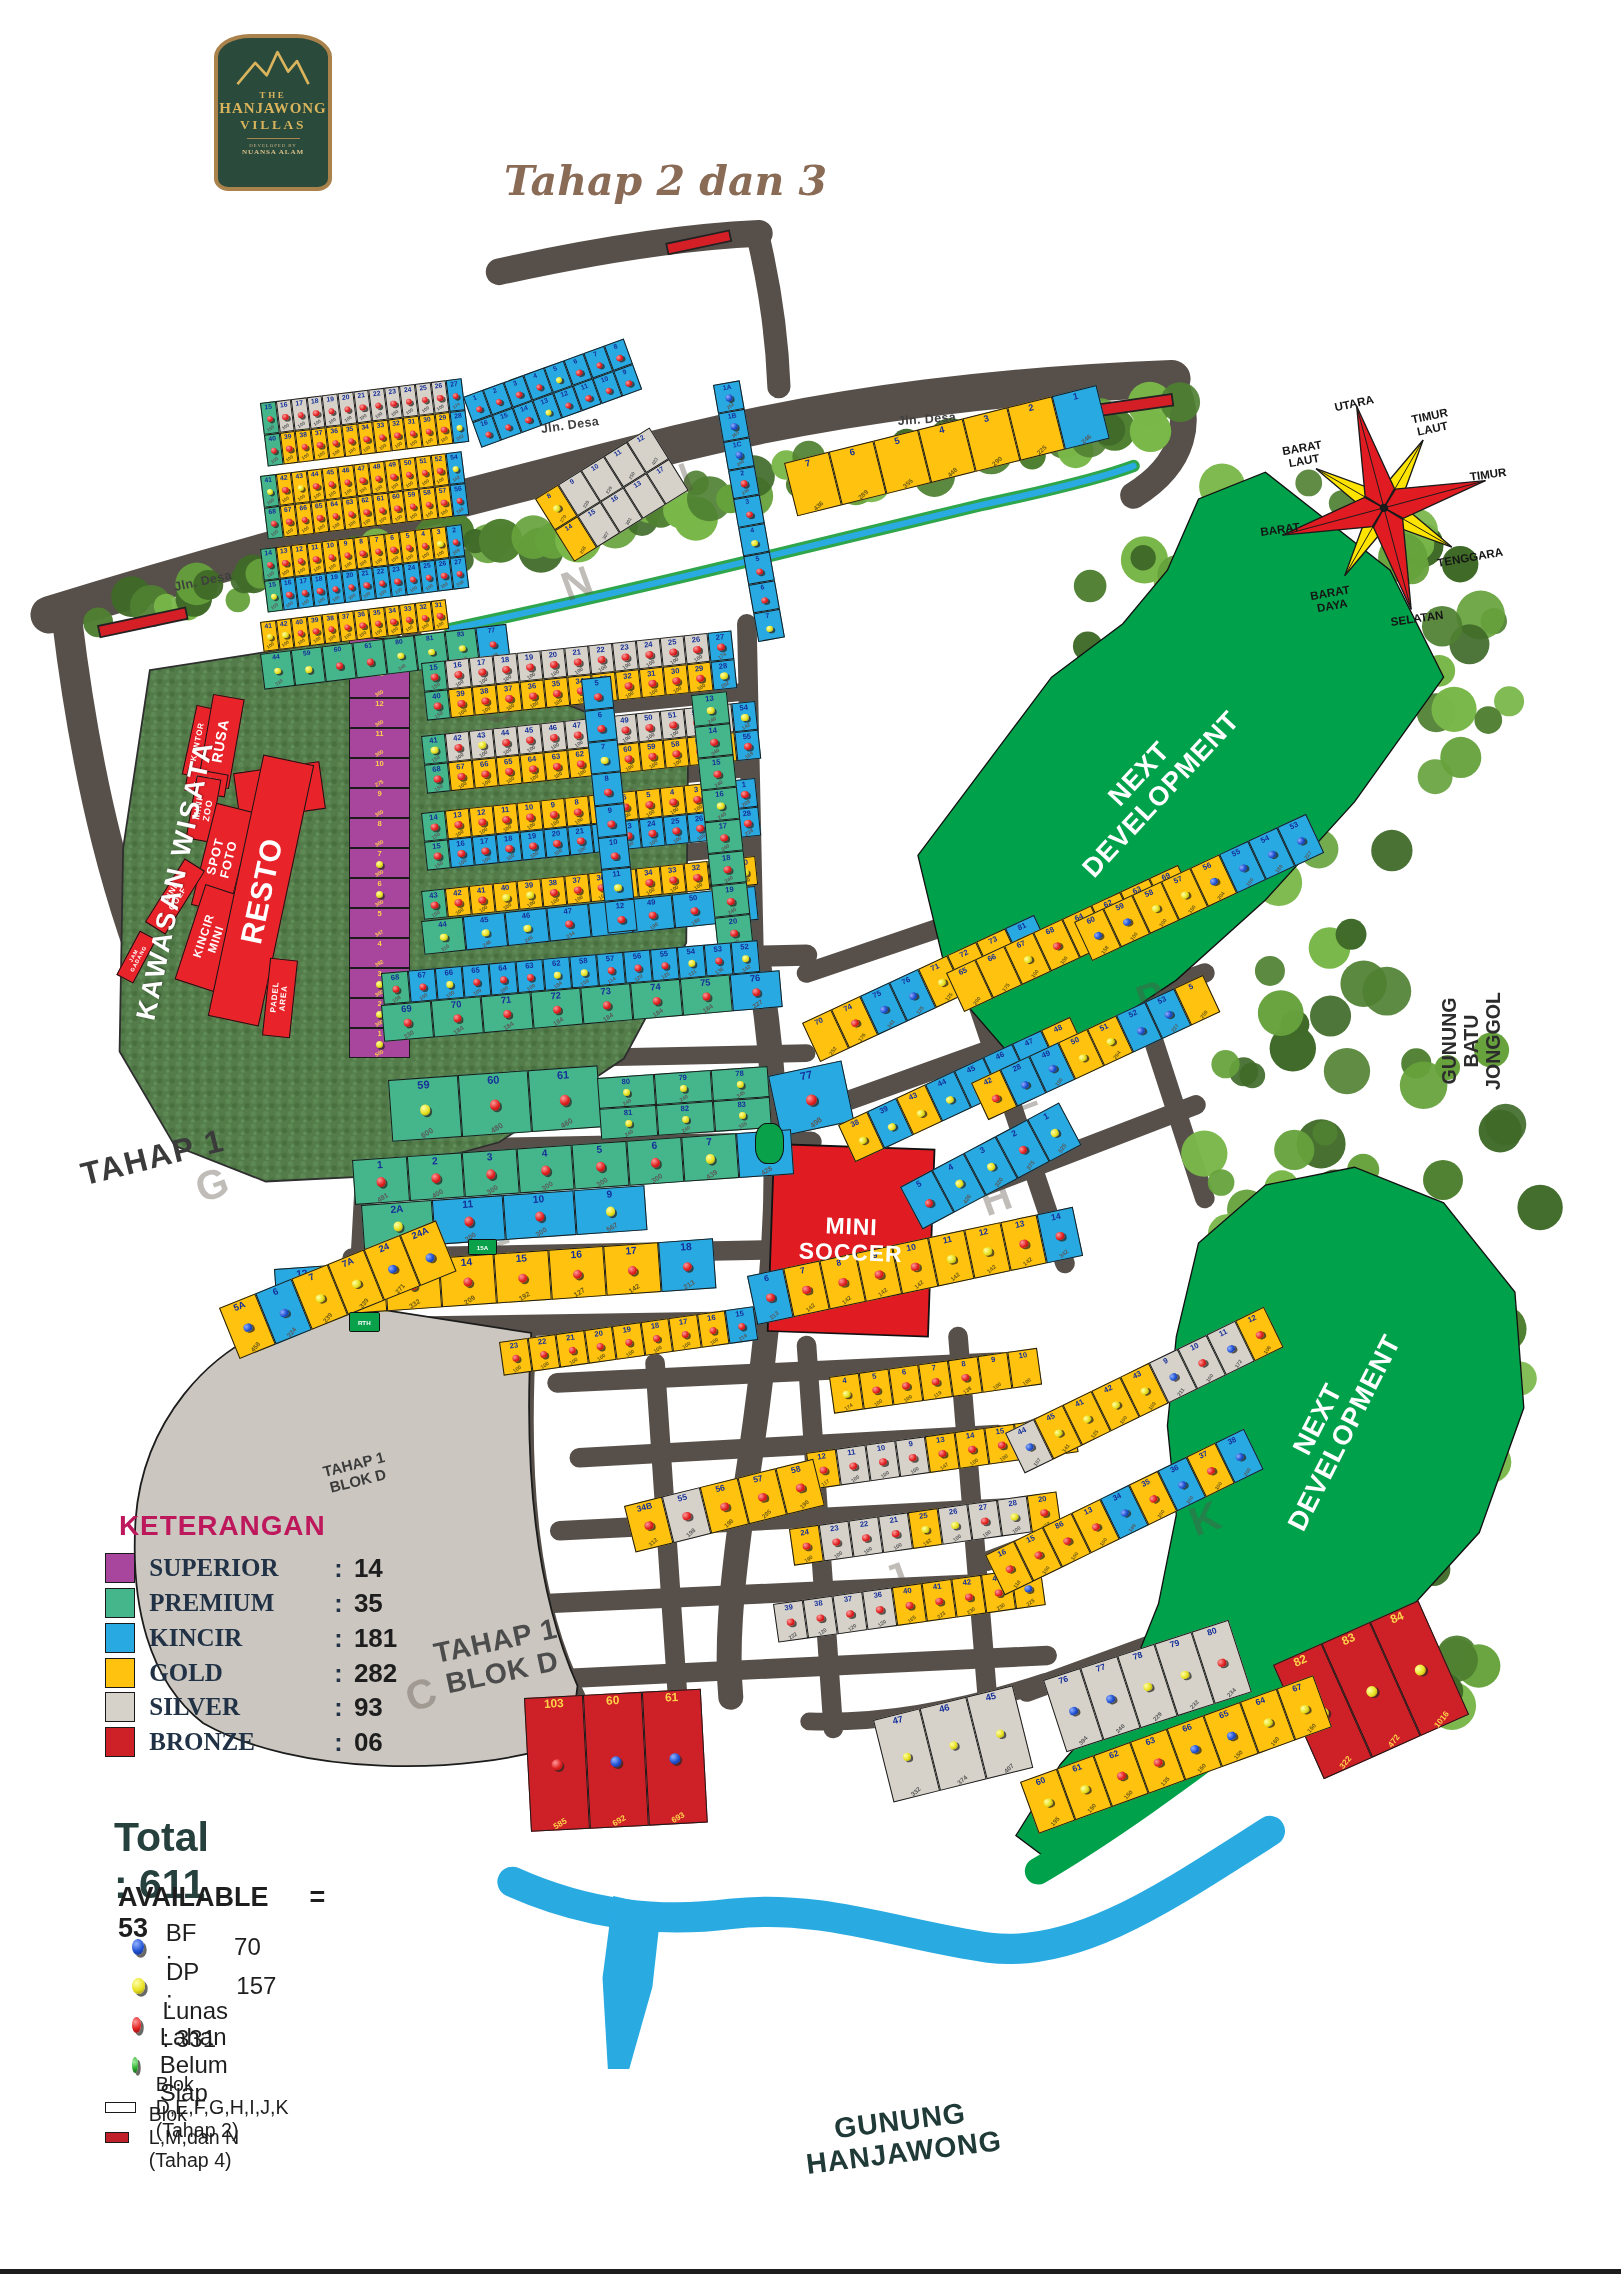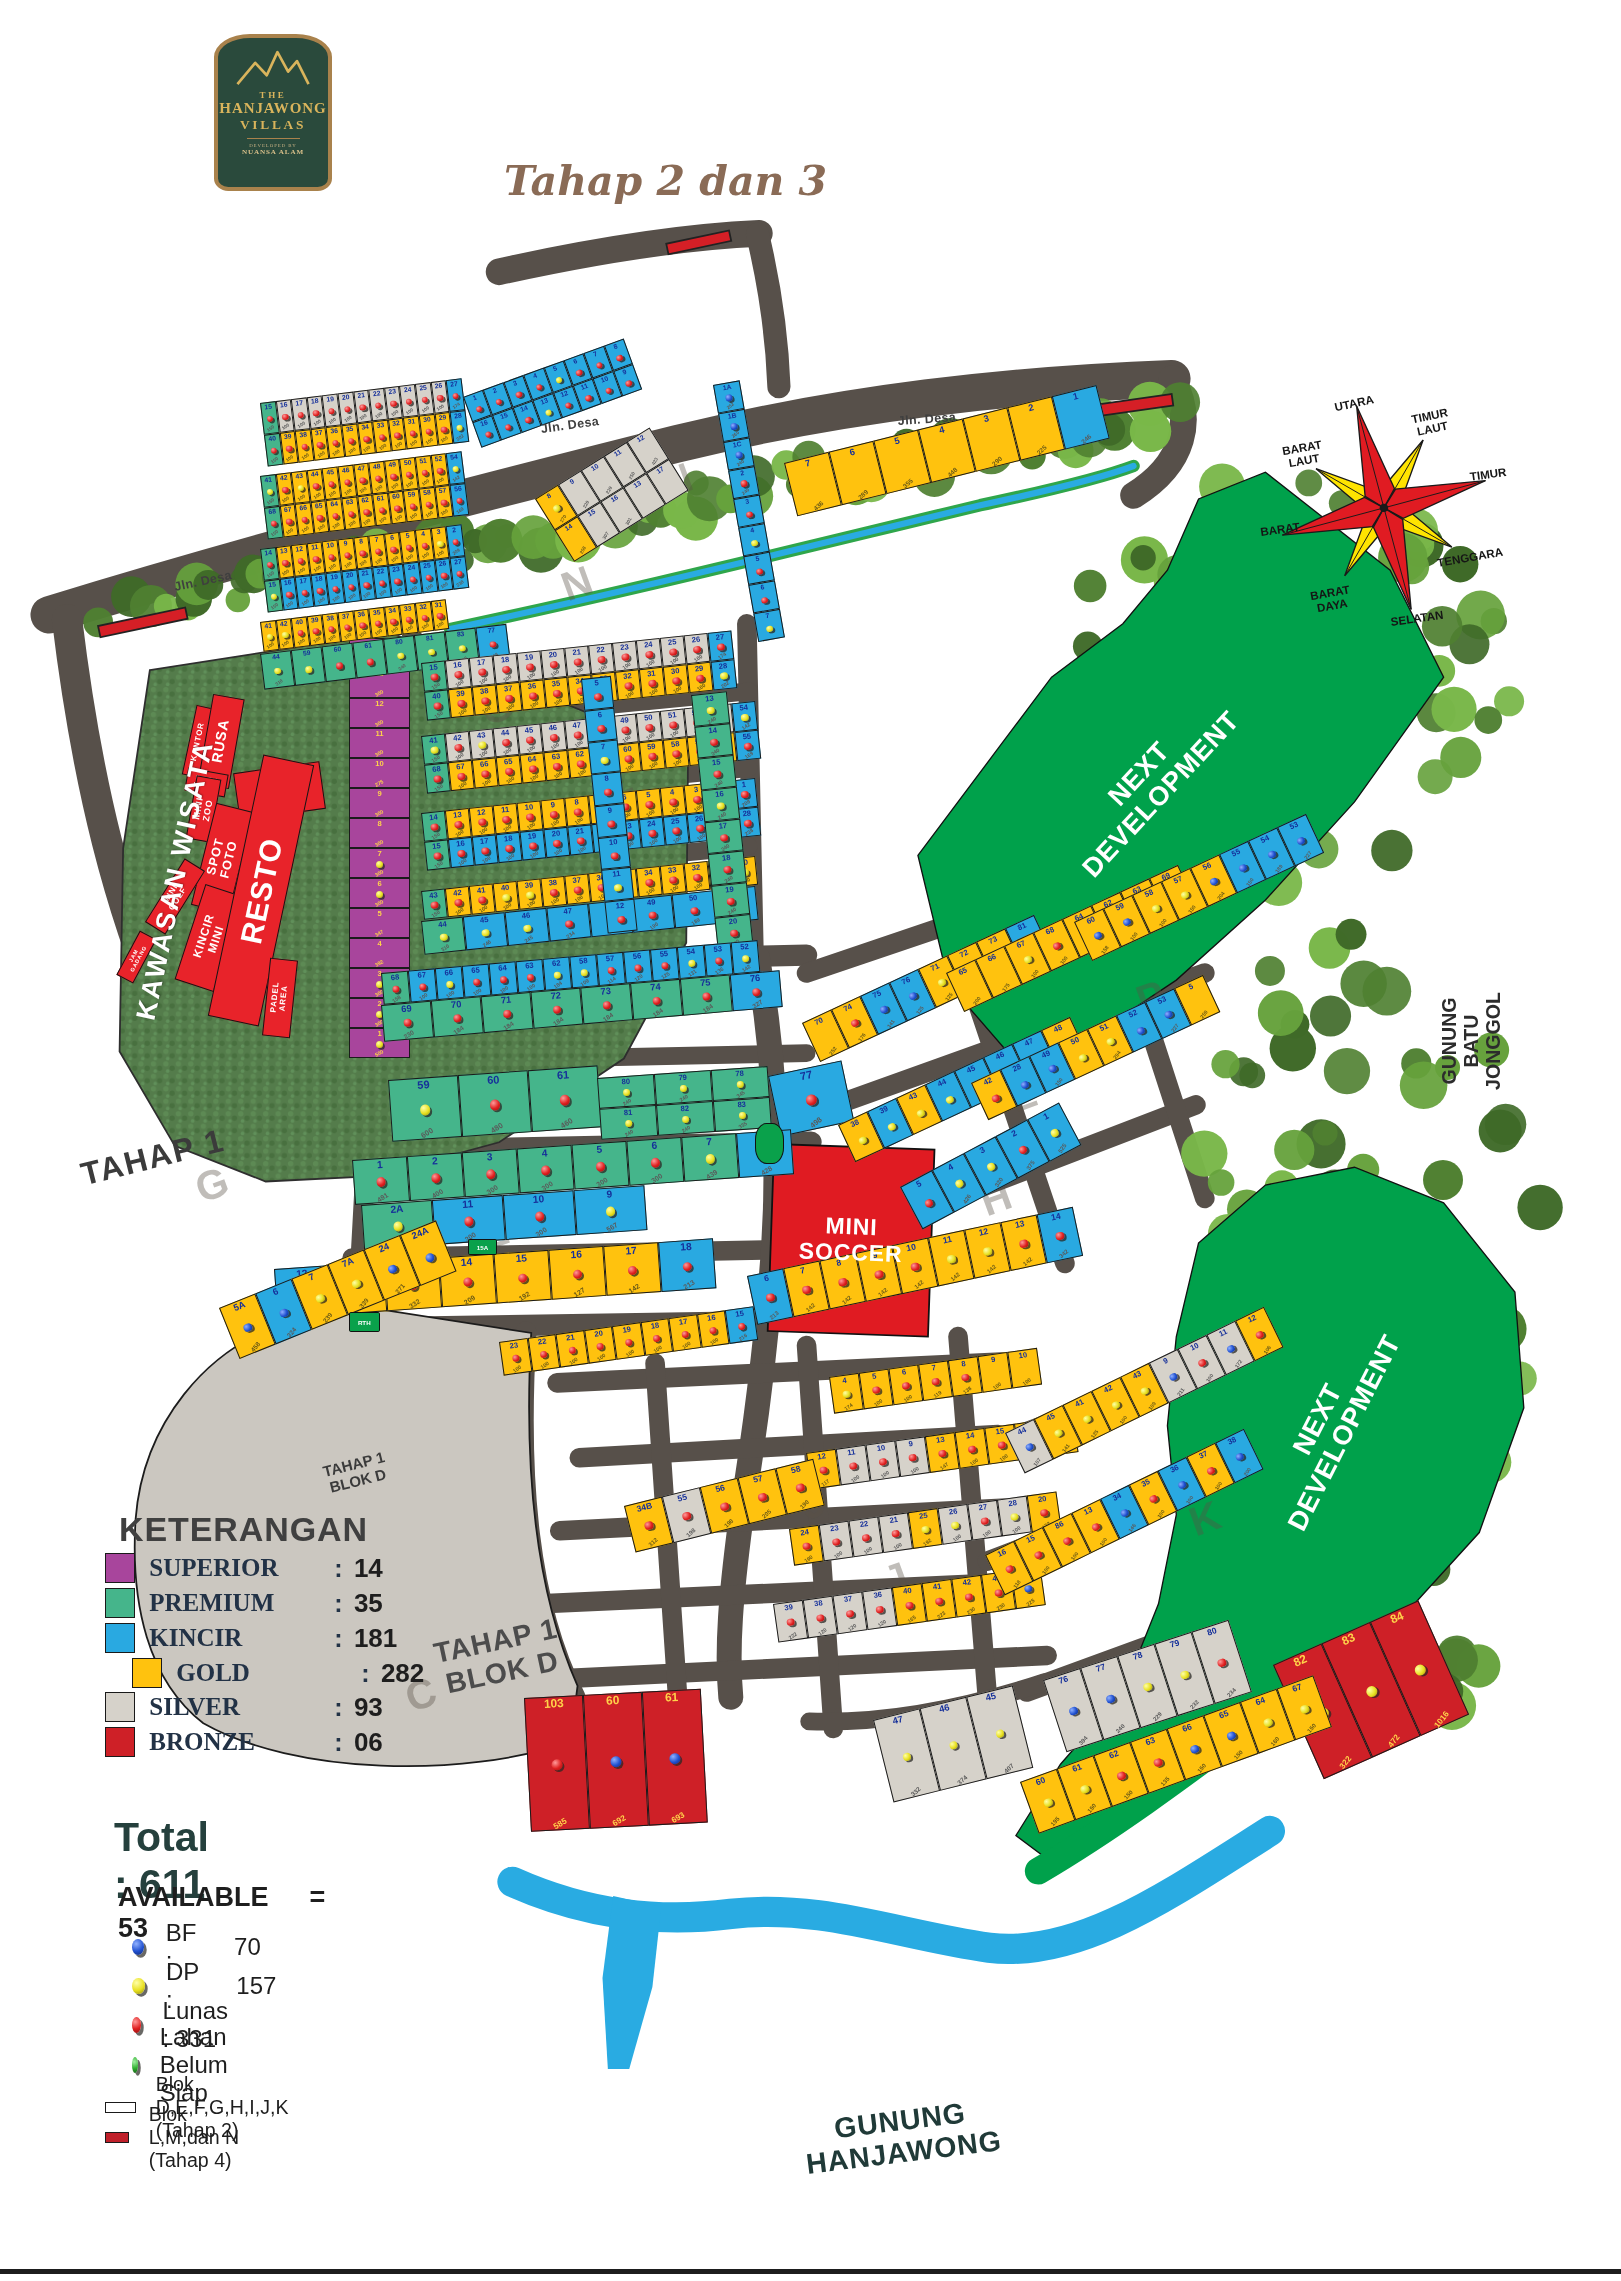--- a/index.html
+++ b/index.html
@@ -45,21 +45,21 @@
   .c-p .n,.c-b .n{color:#ffd24a;} .c-p .sz,.c-b .sz{color:#ffd24a;}
   .c-g .sz{color:#6b5a16;}
   .pin{border-radius:50%;width:.9em;height:.9em;box-shadow:1.8px 1.8px 0 rgba(42,40,36,.75);}
   .pin-r{background:radial-gradient(circle at 35% 30%,#ff9a9a,#e02020 55%,#8f0f0f);}
   .pin-y{background:radial-gradient(circle at 35% 30%,#ffffa8,#e8e020 55%,#8f8a10);}
   .pin-b{background:radial-gradient(circle at 35% 30%,#8fb0ff,#2050d0 55%,#102a70);}
   
   .cmp-label{position:absolute;font-size:11.6px;font-weight:800;color:#151515;white-space:pre-line;text-align:center;line-height:1.15;transform-origin:center;}
   
   #legend{position:absolute;left:0;top:0;}
-  #legend-heading{position:absolute;left:119px;top:1510px;font-size:34px;font-weight:800;letter-spacing:0.9px;color:#404040;}
+  #legend-heading{position:absolute;left:119px;top:1510px;font-size:28px;font-weight:800;letter-spacing:0.9px;color:#be185d;}
   .lg-row{position:absolute;left:105px;height:32px;display:flex;align-items:center;}
   .lg-swatch{width:30px;height:30px;border:1.8px solid #1a1a1a;box-sizing:border-box;}
   .lg-label{font-family:"Liberation Serif",serif;font-weight:700;font-size:25px;color:#223246;width:185px;margin-left:14.3px;}
   .lg-colon{font-size:25px;font-weight:700;color:#223246;width:19.6px;}
   .lg-count{font-size:26px;font-weight:600;color:#1e1e1e;}
   #total{position:absolute;left:114px;top:1814px;font-size:41px;font-weight:800;color:#25403d;}
   #available{position:absolute;left:118px;top:1882px;font-size:27px;font-weight:600;color:#1e1e1e;}
   #available span{margin-left:41px;}
   .pin-row{position:absolute;left:132px;display:flex;align-items:center;height:30px;}
   .pin-row .bigpin{width:16px;height:16px;border-radius:50%;box-shadow:2.7px 2.7px 0 rgba(42,40,36,.7);}
@@ -3101,21 +3101,21 @@
           <div class="lg-label">PREMIUM</div>
           <div class="lg-colon">:</div>
           <div class="lg-count">35</div>
         </div>
         <div class="lg-row" style="top: 1622px;">
           <div class="lg-swatch" style="background: rgb(41, 169, 225);"></div>
           <div class="lg-label">KINCIR</div>
           <div class="lg-colon">:</div>
           <div class="lg-count">181</div>
         </div>
-        <div class="lg-row" style="top: 1657px; margin-left: 27px;">
+        <div class="lg-row" style="top: 1657px;">
           <div class="lg-swatch" style="background: rgb(255, 194, 14);"></div>
           <div class="lg-label">GOLD</div>
           <div class="lg-colon">:</div>
           <div class="lg-count">282</div>
         </div>
         <div class="lg-row" style="top: 1691px;">
           <div class="lg-swatch" style="background: rgb(214, 210, 202);"></div>
           <div class="lg-label">SILVER</div>
           <div class="lg-colon">:</div>
           <div class="lg-count">93</div>

